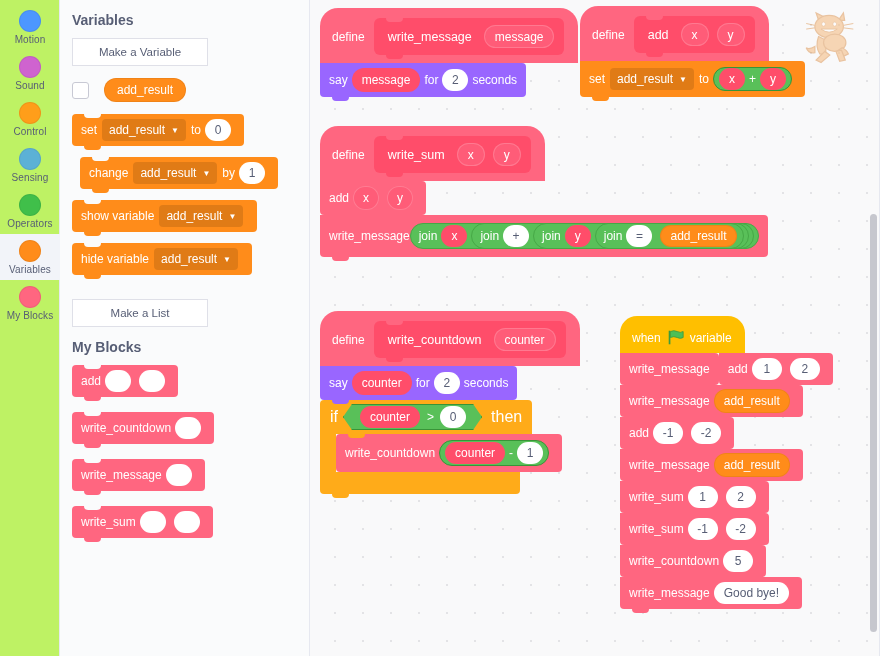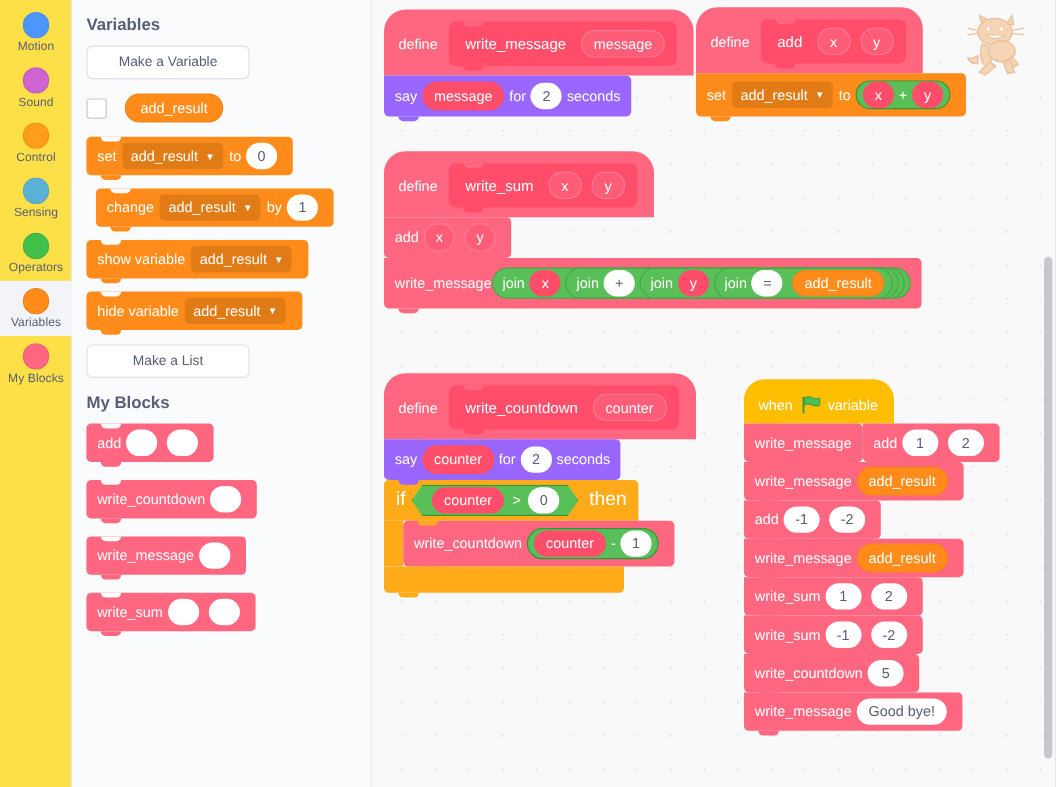--- a/index.html
+++ b/index.html
@@ -7,21 +7,21 @@
     width: 880px; height: 656px;
     font-family: "Liberation Sans", sans-serif;
     overflow: hidden;
     background: #fff;
   }
   .app { position: relative; width: 880px; height: 656px; display: flex; }
 
   
   .cat-bar {
     width: 60px; height: 656px;
-    background: #fde047;
+    background: #bef264;
     border-right: 1px solid #e6e8f0;
     padding-top: 4px;
     flex: 0 0 60px;
     position: relative; z-index: 5;
   }
   .cat {
     width: 60px; height: 46px;
     display: flex; flex-direction: column;
     align-items: center; justify-content: center;
     cursor: pointer; position: relative;
@@ -46,21 +46,21 @@
     position: relative;
     overflow: hidden;
   }
   .pal-head {
     font-size: 14px; font-weight: bold; color: #575e75;
     margin: 2px 0 10px 4px;
   }
   .pal-btn {
     display: block;
     background: #fff; border: 1px solid #dfe0e8;
-    border-radius: 5px; color: #575e75;
+    border-radius: 0; color: #575e75;
     font-size: 11.5px; text-align: center;
     padding: 7px 0; width: 136px; margin: 0 0 12px 4px;
     cursor: pointer;
   }
   .var-row { display: flex; align-items: center; margin: 0 0 12px 4px; }
   .var-check {
     width: 17px; height: 17px; background: #fff;
     border: 1px solid #c8c9d4; border-radius: 3px; margin-right: 11px;
     cursor: pointer;
   }
@@ -308,21 +308,21 @@
     <div style="margin-left:4px;margin-bottom:11px">
       <div class="blk stack c-variables">
         <span class="lbl-t">show variable</span>
         <span class="ddown">
           <span>add_result</span>
           <span class="arr">▼</span>
         </span>
       </div>
     </div>
 
-    <div style="margin-left:4px;margin-bottom:12px">
+    <div style="margin-left:4px;margin-bottom:24px">
       <div class="blk stack c-variables">
         <span class="lbl-t">hide variable</span>
         <span class="ddown">
           <span>add_result</span>
           <span class="arr">▼</span>
         </span>
       </div>
     </div>
 
     <button class="pal-btn">Make a List</button>

